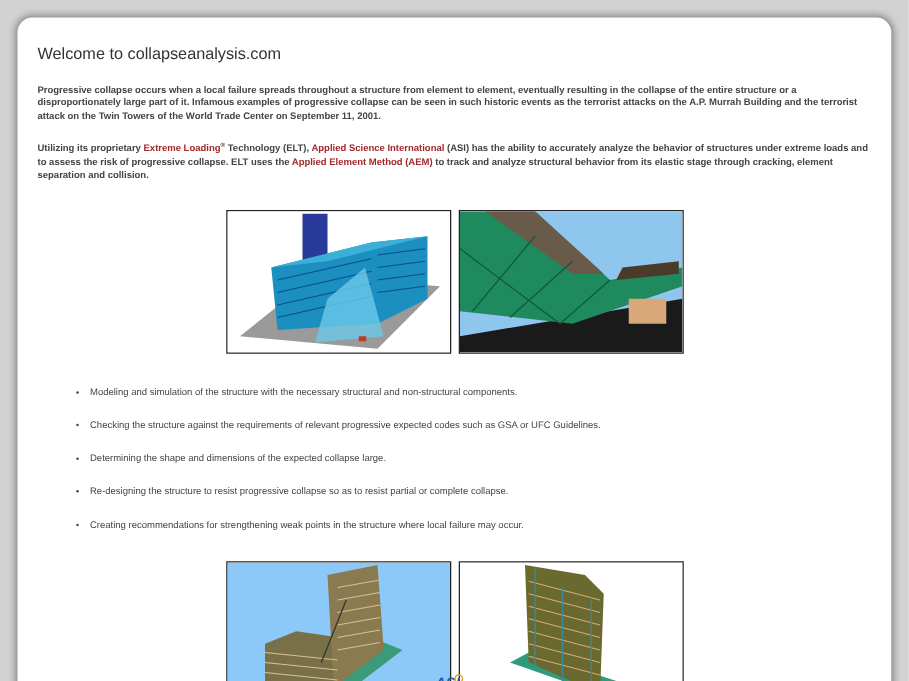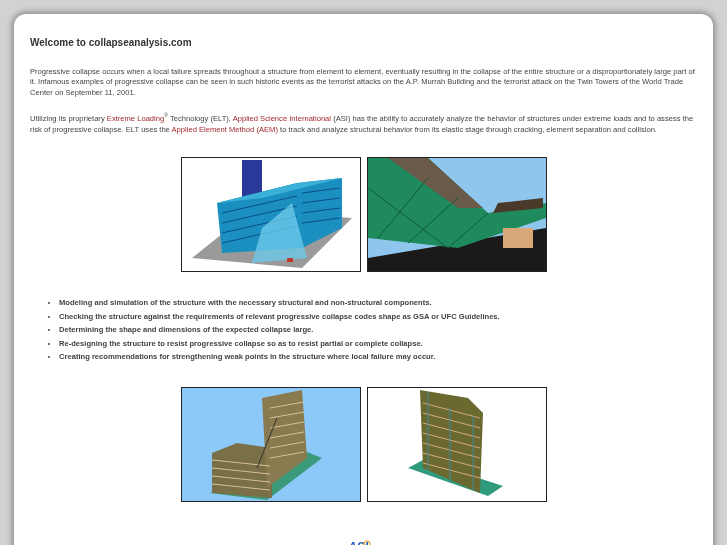--- a/index.html
+++ b/index.html
@@ -9,28 +9,28 @@
       font-family: "Liberation Sans", sans-serif;
       position: relative;
     }
     .panel {
       position: absolute; left: 14px; top: 14px; width: 699px; height: 560px;
       background: #ffffff;
       border-radius: 12px 12px 0 0;
       box-shadow: 0 0 6px 2px rgba(0,0,0,0.35);
     }
     .content { position: absolute; left: 16px; top: 24px; width: 668px; color: #444; font-size: 7.6px; line-height: 10.5px; }
-    .title { font-weight: bold; font-size: 10px; color: #333; margin: 0 0 18px 0; }
-    p { margin: 16px 0 10px 0; }
+    .title { font-weight: normal; font-size: 13px; color: #333; margin: 0 0 18px 0; }
+    p { margin: 16px 0 10px 0; font-weight: bold; }
     a { color: #a3282c; text-decoration: none; }
     sup { font-size: 5px; line-height: 0; }
     .imgrow { display: flex; justify-content: center; gap: 6px; margin: 22px 0 26px 0; }
     .img { width: 178px; height: 113px; border: 1px solid #222; position: relative; overflow: hidden; }
     ul { margin: 6px 0 0 0; padding-left: 26px; }
-    li { margin: 3px; list-style: disc; font-weight: bold; }
+    li { margin: 16px; list-style: disc; }
     .logo { position: absolute; left: 334px; top: 537px; width: 40px; height: 12px; }
   </style>
 </head>
 <body>
 
 <div class="panel">
   <div class="content">
     <div class="title">Welcome to collapseanalysis.com</div>
     <p>Progressive collapse occurs when a local failure spreads throughout a structure from element to element, eventually resulting in the collapse of the entire structure or a disproportionately large part of it.  Infamous examples of progressive collapse can be seen in such historic events as the terrorist attacks on the A.P. Murrah Building and the terrorist attack on the Twin Towers of the World Trade Center on September 11, 2001.</p>
     <p>
@@ -72,21 +72,21 @@
             <line x1="40" y1="85" x2="90" y2="40"></line>
               <line x1="80" y1="90" x2="120" y2="55"></line>
           </g>
           <rect x="135" y="70" width="30" height="20" fill="#d8a878"></rect>
         </svg>
       </div>
     </div>
 
     <ul>
       <li>Modeling and simulation of the structure with the necessary structural and non-structural components.</li>
-      <li>Checking the structure against the requirements of relevant progressive collapse codes shape as GSA or UFC Guidelines.</li>
+      <li>Checking the structure against the requirements of relevant progressive expected codes such as GSA or UFC Guidelines.</li>
       <li>Determining the shape and dimensions of the expected collapse large.</li>
       <li>Re-designing the structure to resist progressive collapse so as to resist partial or complete collapse.</li>
       <li>Creating recommendations for strengthening weak points in the structure where local failure may occur.</li>
     </ul>
 
     <div class="imgrow" style="margin-top:24px; margin-bottom:24px;">
       <div class="img">
         <svg width="178" height="113" viewBox="0 0 178 113">
           <rect width="178" height="113" fill="#8cc8f8"></rect>
           <polygon points="28,105 85,112 140,70 120,62" fill="#3a9a7a"></polygon>

